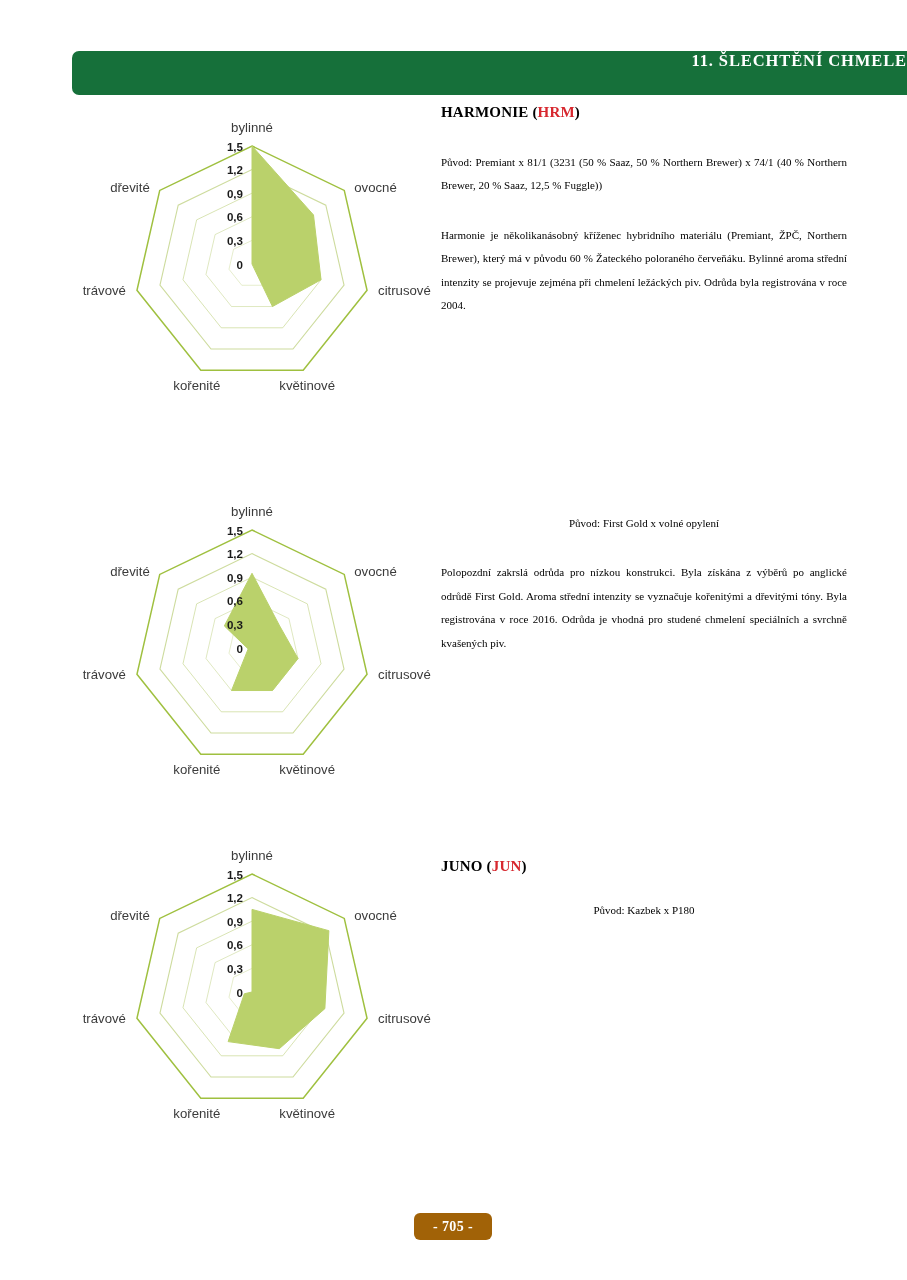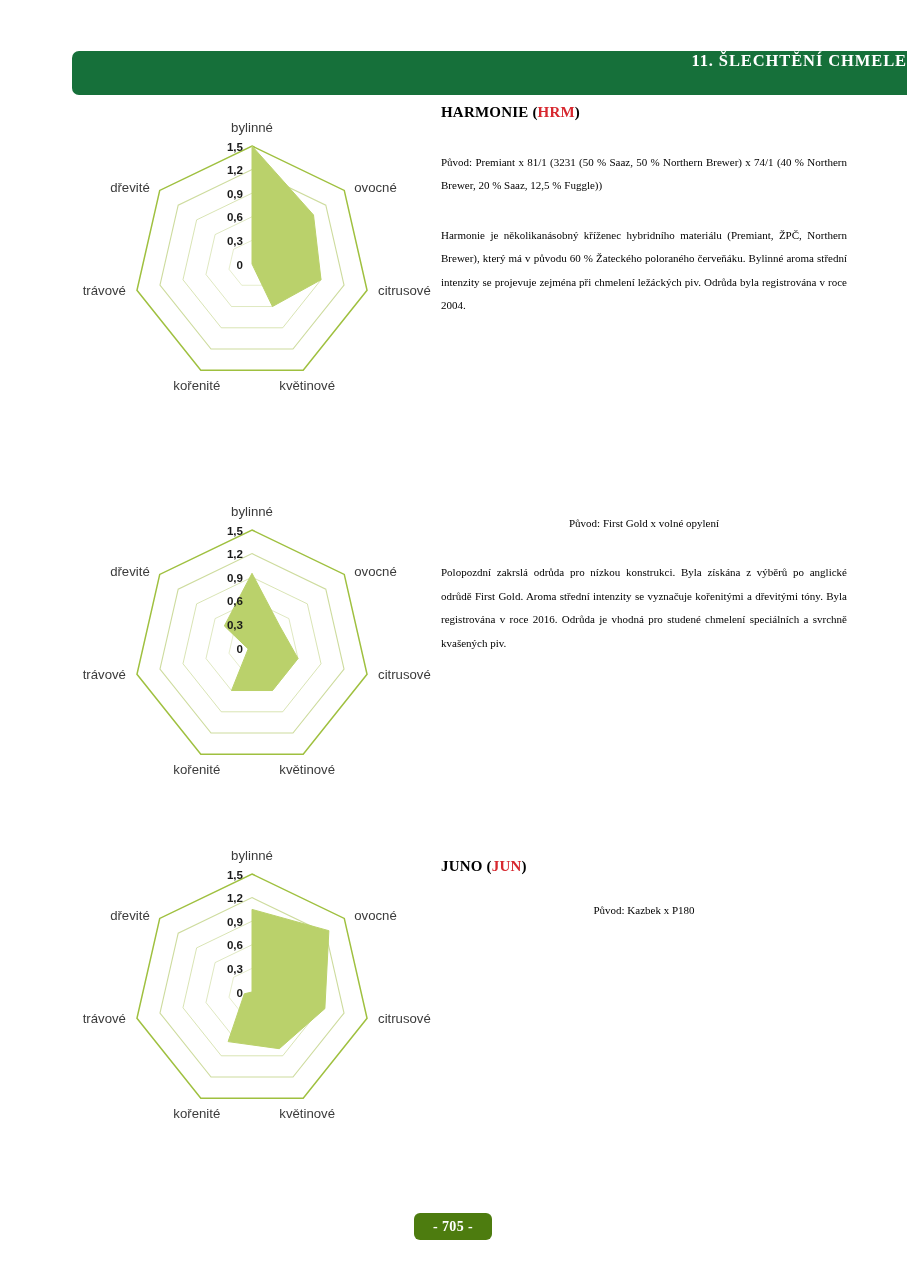--- a/index.html
+++ b/index.html
@@ -105,21 +105,21 @@
     font-weight: 600;
   }
 
   
   .footer-pill {
     position: absolute;
     left: 414px;
     top: 1213px;
     width: 78px;
     height: 27px;
-    background: #4d7c0f;
+    background: #a16207;
     border-radius: 6px;
     display: flex;
     align-items: center;
     justify-content: center;
   }
   .footer-text {
     color: #ffffff;
     font-family: "Liberation Serif", serif;
     font-weight: bold;
     font-size: 14px;

